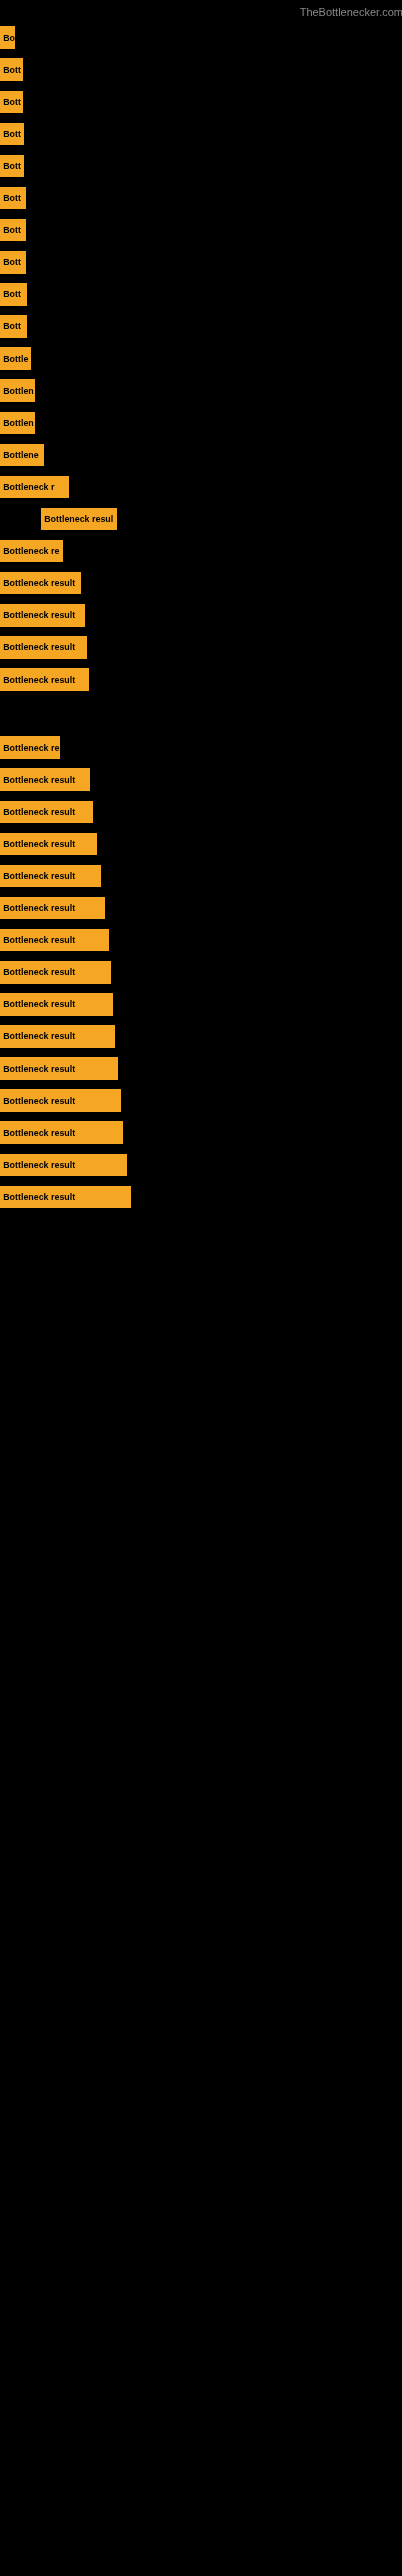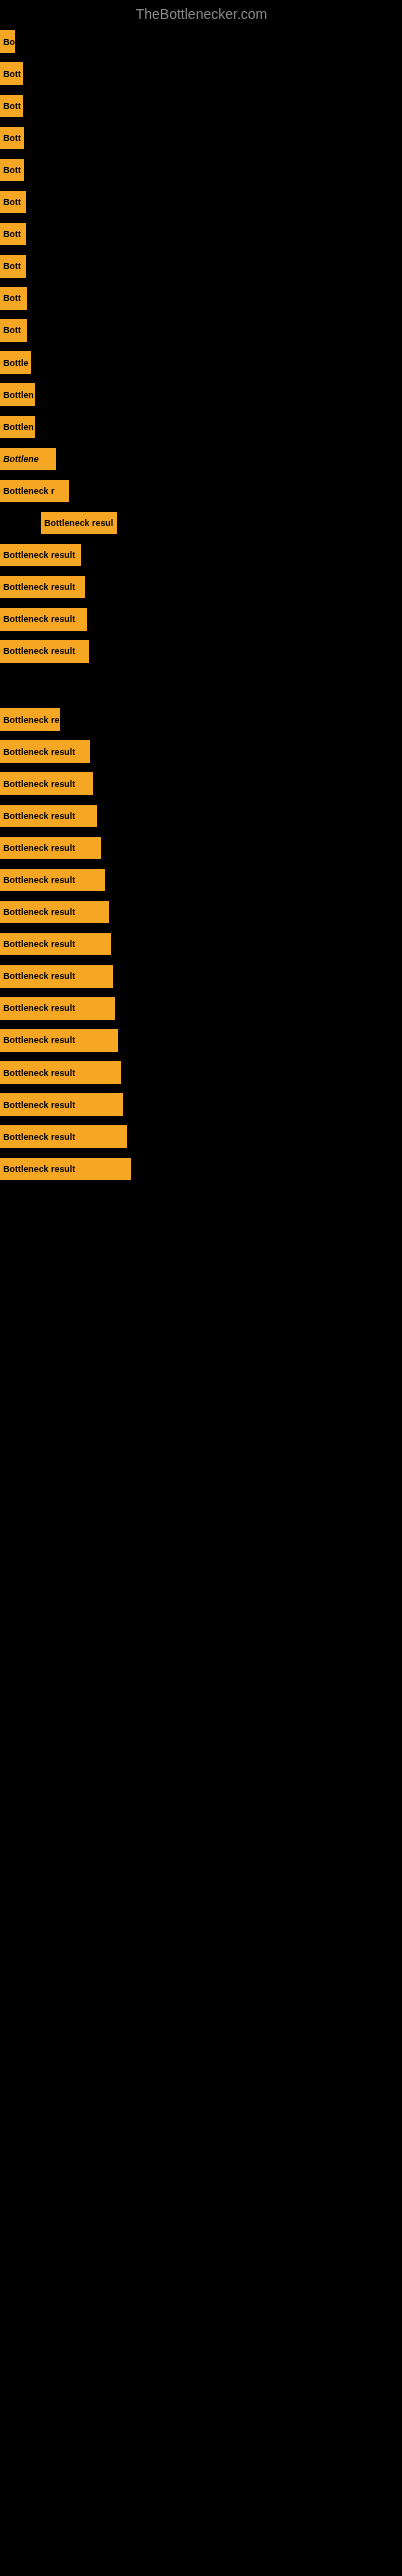--- a/index.html
+++ b/index.html
@@ -9,22 +9,22 @@
     }
     body {
       background-color: #000000;
       font-family: Arial, sans-serif;
       width: 403px;
       min-height: 2576px;
       position: relative;
     }
     .site-title {
       color: #888888;
-      font-size: 14px;
-      text-align: center;
+      font-size: 11px;
+      text-align: right;
       padding: 6.4px 0 3.2px 0;
     }
     .bar-container {
       display: flex;
       align-items: center;
       margin-bottom: 0px;
       padding: 4.8px 0 4.8px 0;
     }
     .bar-fill {
       background-color: #f5a623;
@@ -106,35 +106,40 @@
       <div class="bar-fill" style="width: 35px;">
         <span>Bottlen</span>
       </div>
     </div>
     <div class="bar-container">
       <div class="bar-fill" style="width: 35px;">
         <span>Bottlen</span>
       </div>
     </div>
     <div class="bar-container">
-      <div class="bar-fill" style="width: 56px; font-style: italic;">
+      <div class="bar-fill" style="width: 44px;">
         <span>Bottlene</span>
       </div>
     </div>
     <div class="bar-container">
       <div class="bar-fill" style="width: 69px;">
         <span>Bottleneck r</span>
       </div>
     </div>
     <div class="bar-container">
       <div class="bar-fill" style="width: 76px; margin-left: 41px;">
         <span>Bottleneck resul</span>
       </div>
     </div>
     <div class="bar-container">
+      <div class="bar-fill" style="width: 63px;">
+        <span>Bottleneck re</span>
+      </div>
+    </div>
+    <div class="bar-container">
       <div class="bar-fill" style="width: 81px;">
         <span>Bottleneck result</span>
       </div>
     </div>
     <div class="bar-container">
       <div class="bar-fill" style="width: 85px;">
         <span>Bottleneck result</span>
       </div>
     </div>
     <div class="bar-container">

